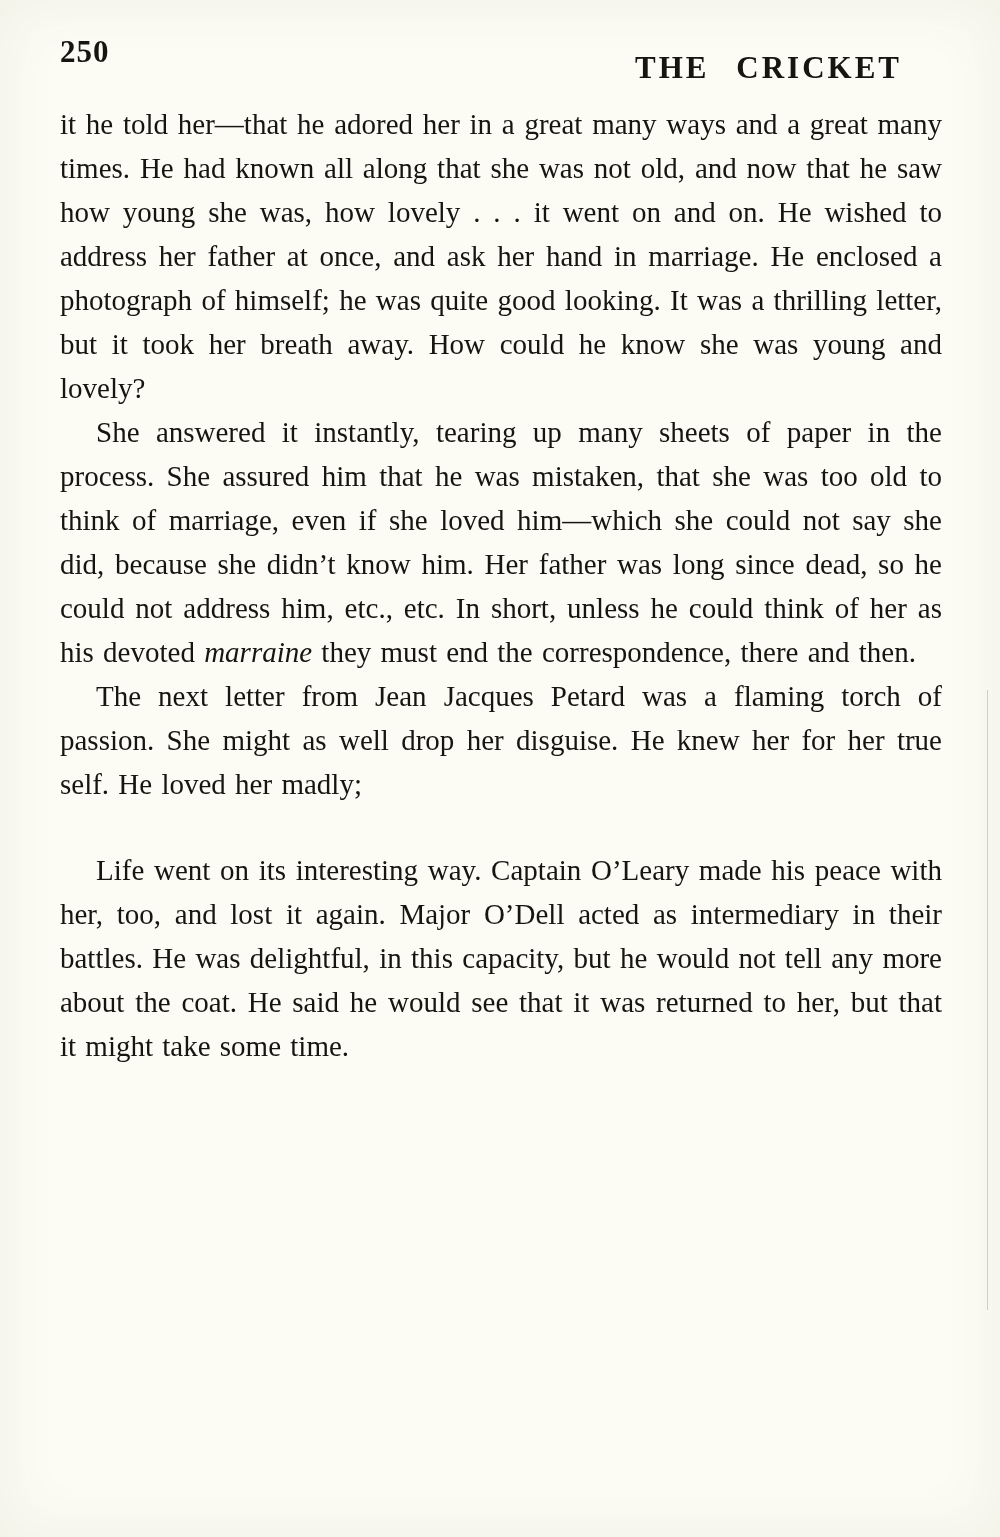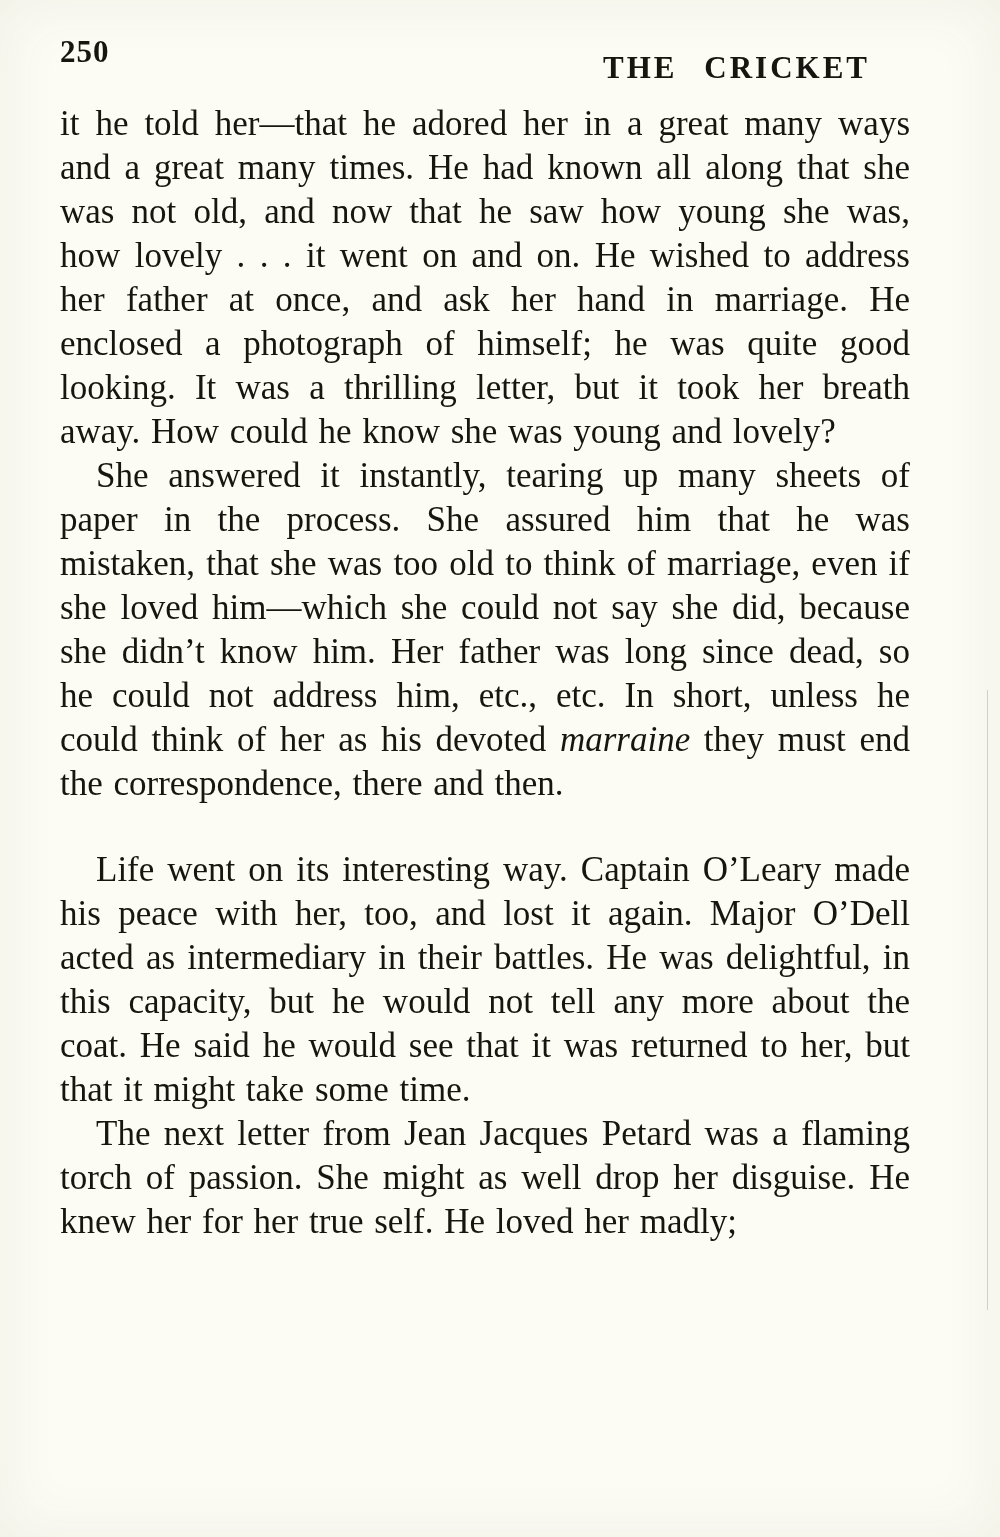--- a/index.html
+++ b/index.html
@@ -7,21 +7,21 @@
     padding: 0;
     background: #efede5;
   }
   .page {
     position: relative;
     width: 1000px;
     height: 1537px;
     margin: 0 auto;
     background: #fcfbf4;
     box-sizing: border-box;
-    padding: 34px 90px 40px 60px;
+    padding: 34px 58px 40px 60px;
     overflow: hidden;
     font-family: "Liberation Serif", "DejaVu Serif", serif;
     color: #17150f;
     box-shadow: inset 0 0 60px rgba(120,110,80,0.08);
   }
   
   .scan-line {
     position: absolute;
     top: 690px;
     right: 12px;
@@ -47,21 +47,21 @@
     left: 0;
     right: 40px;
     top: 16px;
     text-align: right;
     font-size: 31px;
     font-weight: 700;
     letter-spacing: 3px;
     word-spacing: 16px;
   }
   main.text-block {
-    font-size: 35px;
+    font-size: 29px;
     line-height: 44px;
   }
   main.text-block p {
     margin: 0;
     text-align: justify;
     word-spacing: 2px;
   }
   main.text-block p.indent {
     text-indent: 36px;
   }
@@ -77,18 +77,18 @@
 <div class="page">
   <header class="page-header">
     <span class="page-number">250</span>
     <span class="page-title">THE CRICKET</span>
   </header>
 
   <main class="text-block">
 
   <p><span>it he told her—that he adored her in a great many ways and a great many times.  He had known all along that she was not old, and now that he saw how young she was, how lovely . . . it went on and on.  He wished to address her father at once, and ask her hand in marriage.  He enclosed a photograph of himself; he was quite good looking.  It was a thrilling letter, but it took her breath away.  How could he know she was young and lovely?</span></p>
       <p class="indent"><span>She answered it instantly, tearing up many sheets of paper in the process.  She assured him that he was mistaken, that she was too old to think of marriage, even if she loved him—which she could not say she did, because she didn’t know him.  Her father was long since dead, so he could not address him, etc., etc.  In short, unless he could think of her as his devoted </span><em>marraine</em><span> they must end the correspondence, there and then.</span></p>
+      <p class="indent"><span>The next letter from Jean Jacques Petard was a flaming torch of passion.  She might as well drop her disguise.  He knew her for her true self.  He loved her madly;</span></p>
       <p class="indent section-break"><span>Life went on its interesting way.  Captain O’Leary made his peace with her, too, and lost it again.  Major O’Dell acted as intermediary in their battles.  He was delightful, in this capacity, but he would not tell any more about the coat.  He said he would see that it was returned to her, but that it might take some time.</span></p>
-      <p class="indent"><span>The next letter from Jean Jacques Petard was a flaming torch of passion.  She might as well drop her disguise.  He knew her for her true self.  He loved her madly;</span></p>
     </main>
 
   <div class="scan-line"></div>
 </div>
 
 </body></html>

